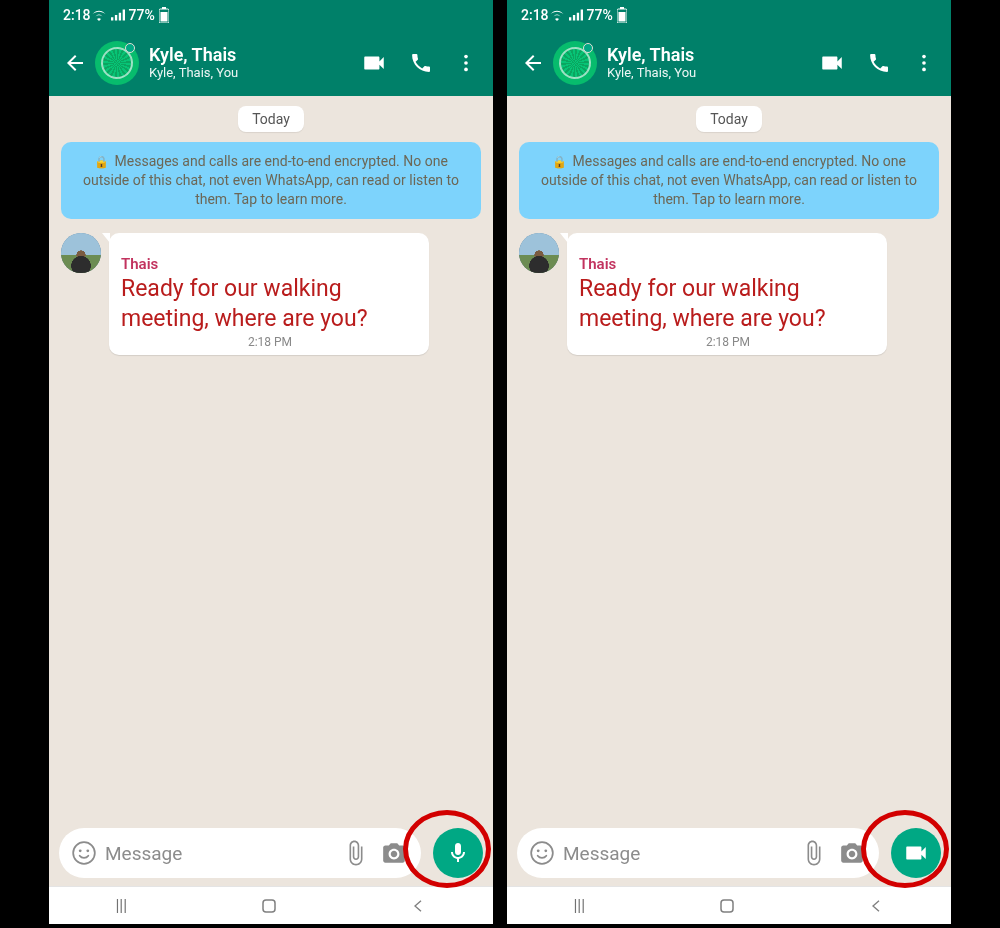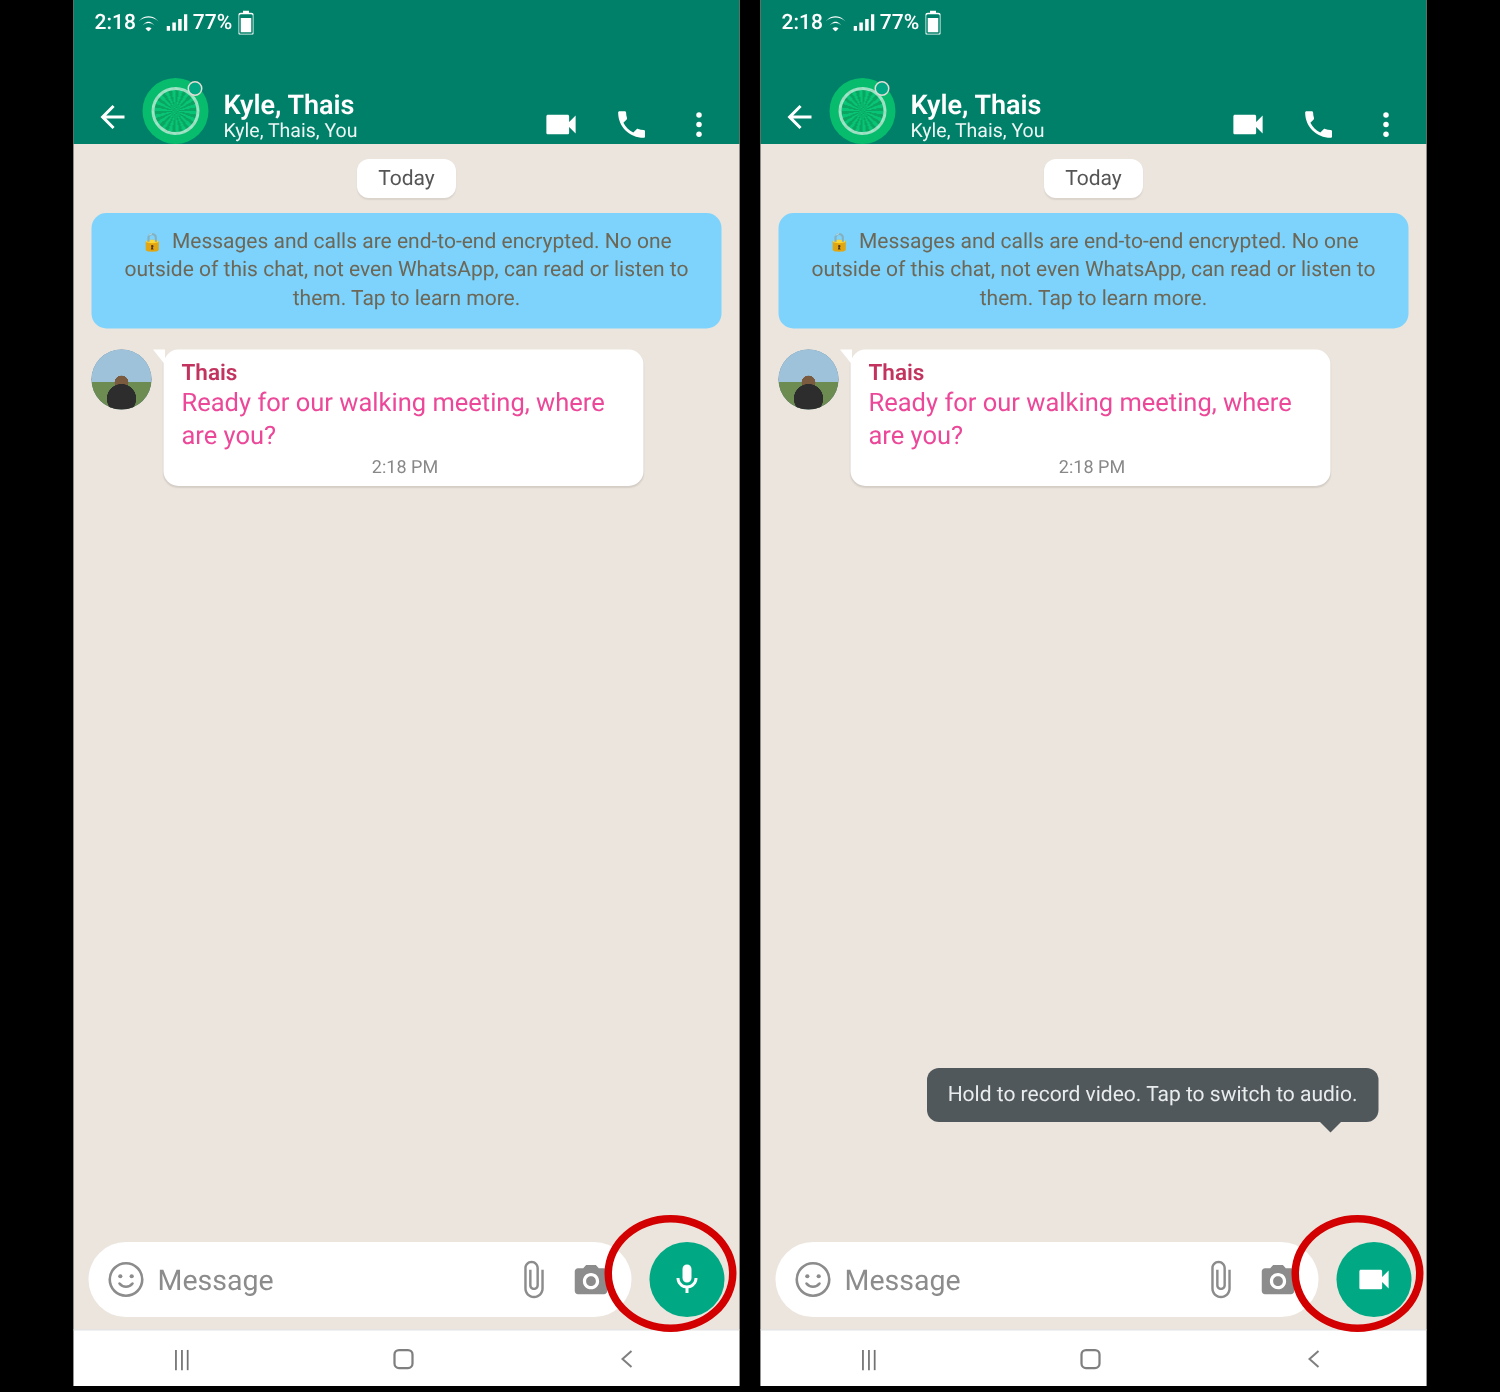--- a/index.html
+++ b/index.html
@@ -32,21 +32,21 @@
     padding: 0 14px;
     font-size: 14px;
     font-weight: 500;
   }
   .status-right { display: flex; align-items: center; gap: 4px; }
   .header {
     background: #008069;
     color: #fff;
     height: 66px;
     display: flex;
-    align-items: flex-end;
+    align-items: center;
     padding: 0 8px;
   }
   .back-btn { display: flex; align-items: center; padding: 6px; }
   .avatar {
     width: 44px; height: 44px;
     border-radius: 50%;
     background: #07bc6d;
     position: relative;
     display: flex; align-items: center; justify-content: center;
     margin-left: 2px;
@@ -106,33 +106,33 @@
   .msg-avatar::after {
     content:''; position:absolute; inset:0;
     background: radial-gradient(circle at 50% 82%, #2d2d2d 25%, transparent 26%),
                 radial-gradient(circle at 50% 55%, #7a5b40 15%, transparent 16%),
                 linear-gradient(#9dc2da 55%, #6c8c52 55%);
   }
   .bubble {
     background: #fff;
     margin-left: 8px;
     border-radius: 10px;
-    padding: 6px 10px 6px 12px;
+    padding: 22px 10px 6px 12px;
     max-width: 320px;
     position: relative;
     box-shadow: 0 1px 1px rgba(0,0,0,.1);
   }
   .bubble::before {
     content:''; position:absolute; left:-7px; top:0;
     border-top: 0 solid transparent;
     border-right: 8px solid #fff;
     border-bottom: 10px solid transparent;
   }
   .sender { color: #c2335f; font-weight: 600; font-size: 15px; margin-bottom: 1px; }
-  .msg-text { color: #ec4899; font-size: 17px; line-height: 1.3; padding-right: 6px; }
+  .msg-text { color: #b91c1c; font-size: 23px; line-height: 1.3; padding-right: 6px; }
   .msg-time { color: #888; font-size: 12px; text-align: center; margin-top: 2px; }
   .tooltip {
     position: absolute;
     right: 32px;
     bottom: 72px;
     background: #51585C;
     color: #e9eced;
     font-size: 14px;
     padding: 10px 14px;
     border-radius: 8px;
@@ -384,21 +384,20 @@
       <span>Messages and calls are end-to-end encrypted. No one outside of this chat, not even WhatsApp, can read or listen to them. Tap to learn more.</span>
     </div>
     <div class="msg-row">
       <div class="msg-avatar"></div>
       <div class="bubble">
         <div class="sender">Thais</div>
         <div class="msg-text">Ready for our walking meeting, where are you?</div>
         <div class="msg-time">2:18 PM</div>
       </div>
     </div>
-    <div class="tooltip">Hold to record video. Tap to switch to audio.</div>
   </div>
 
   <div class="input-bar">
     <div class="input-pill">
       <span class="emoji">
         <svg width="26" height="26" viewBox="0 0 24 24">
             <circle cx="12" cy="12" r="10" fill="none" stroke="#8c8c8c" stroke-width="1.6"></circle>
             <circle cx="8.5" cy="10" r="1.3" fill="#8c8c8c"></circle>
             <circle cx="15.5" cy="10" r="1.3" fill="#8c8c8c"></circle>
             <path d="M8 14.5c1 1.3 2.4 2 4 2s3-.7 4-2" fill="none" stroke="#8c8c8c" stroke-width="1.6" stroke-linecap="round"></path>

